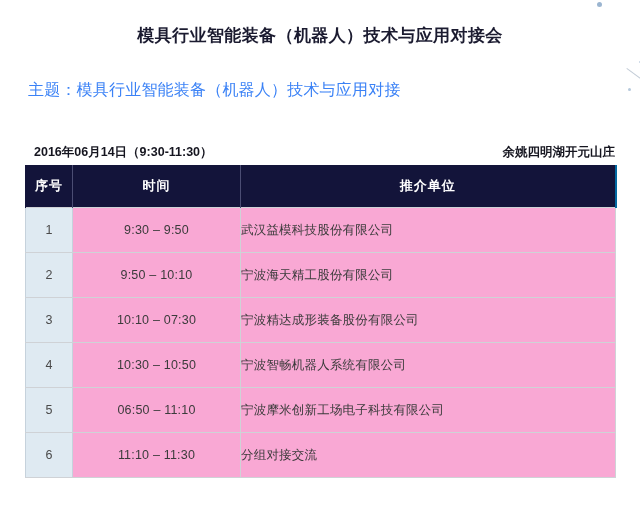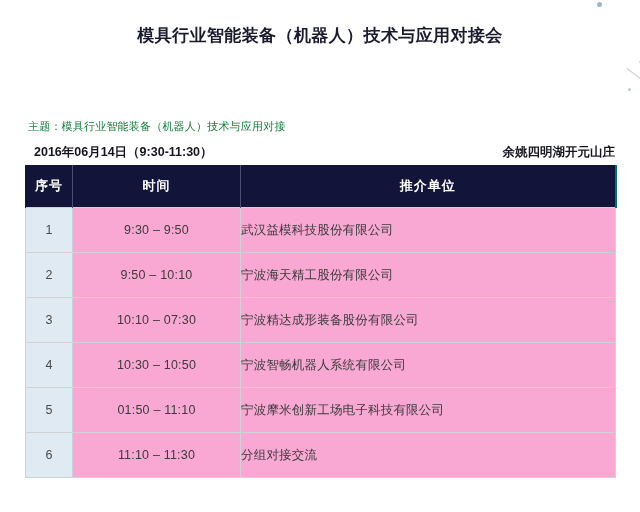--- a/index.html
+++ b/index.html
@@ -53,25 +53,24 @@
     font-weight: bold;
     letter-spacing: .4px;
     color: #1b1b30;
     white-space: nowrap;
   }
 
   
   .meta {
     position: absolute;
     left: 28px;
-    font-size: 11px;
-    color: #15803d;
+    font-size: 16px;
+    color: #3b82f6;
     letter-spacing: .2px;
     white-space: nowrap;
-    margin-top: 39px;
   }
   .meta-subject { top: 80px; }
   .meta-host    { top: 105px; }
 
   
   .daterow {
     position: absolute;
     left: 26px;
     top: 144px;
     width: 589px;
@@ -198,21 +197,21 @@
             <td class="cell-time">10:10 – 07:30</td>
             <td class="cell-org">宁波精达成形装备股份有限公司</td>
           </tr>
           <tr>
             <td class="cell-no">4</td>
             <td class="cell-time">10:30 – 10:50</td>
             <td class="cell-org">宁波智畅机器人系统有限公司</td>
           </tr>
           <tr>
             <td class="cell-no">5</td>
-            <td class="cell-time">01:50 – 11:10</td>
+            <td class="cell-time">06:50 – 11:10</td>
             <td class="cell-org">宁波摩米创新工场电子科技有限公司</td>
           </tr>
           <tr>
             <td class="cell-no">6</td>
             <td class="cell-time">11:10 – 11:30</td>
             <td class="cell-org">分组对接交流</td>
           </tr>
         </tbody>
     </table>
   </div>

